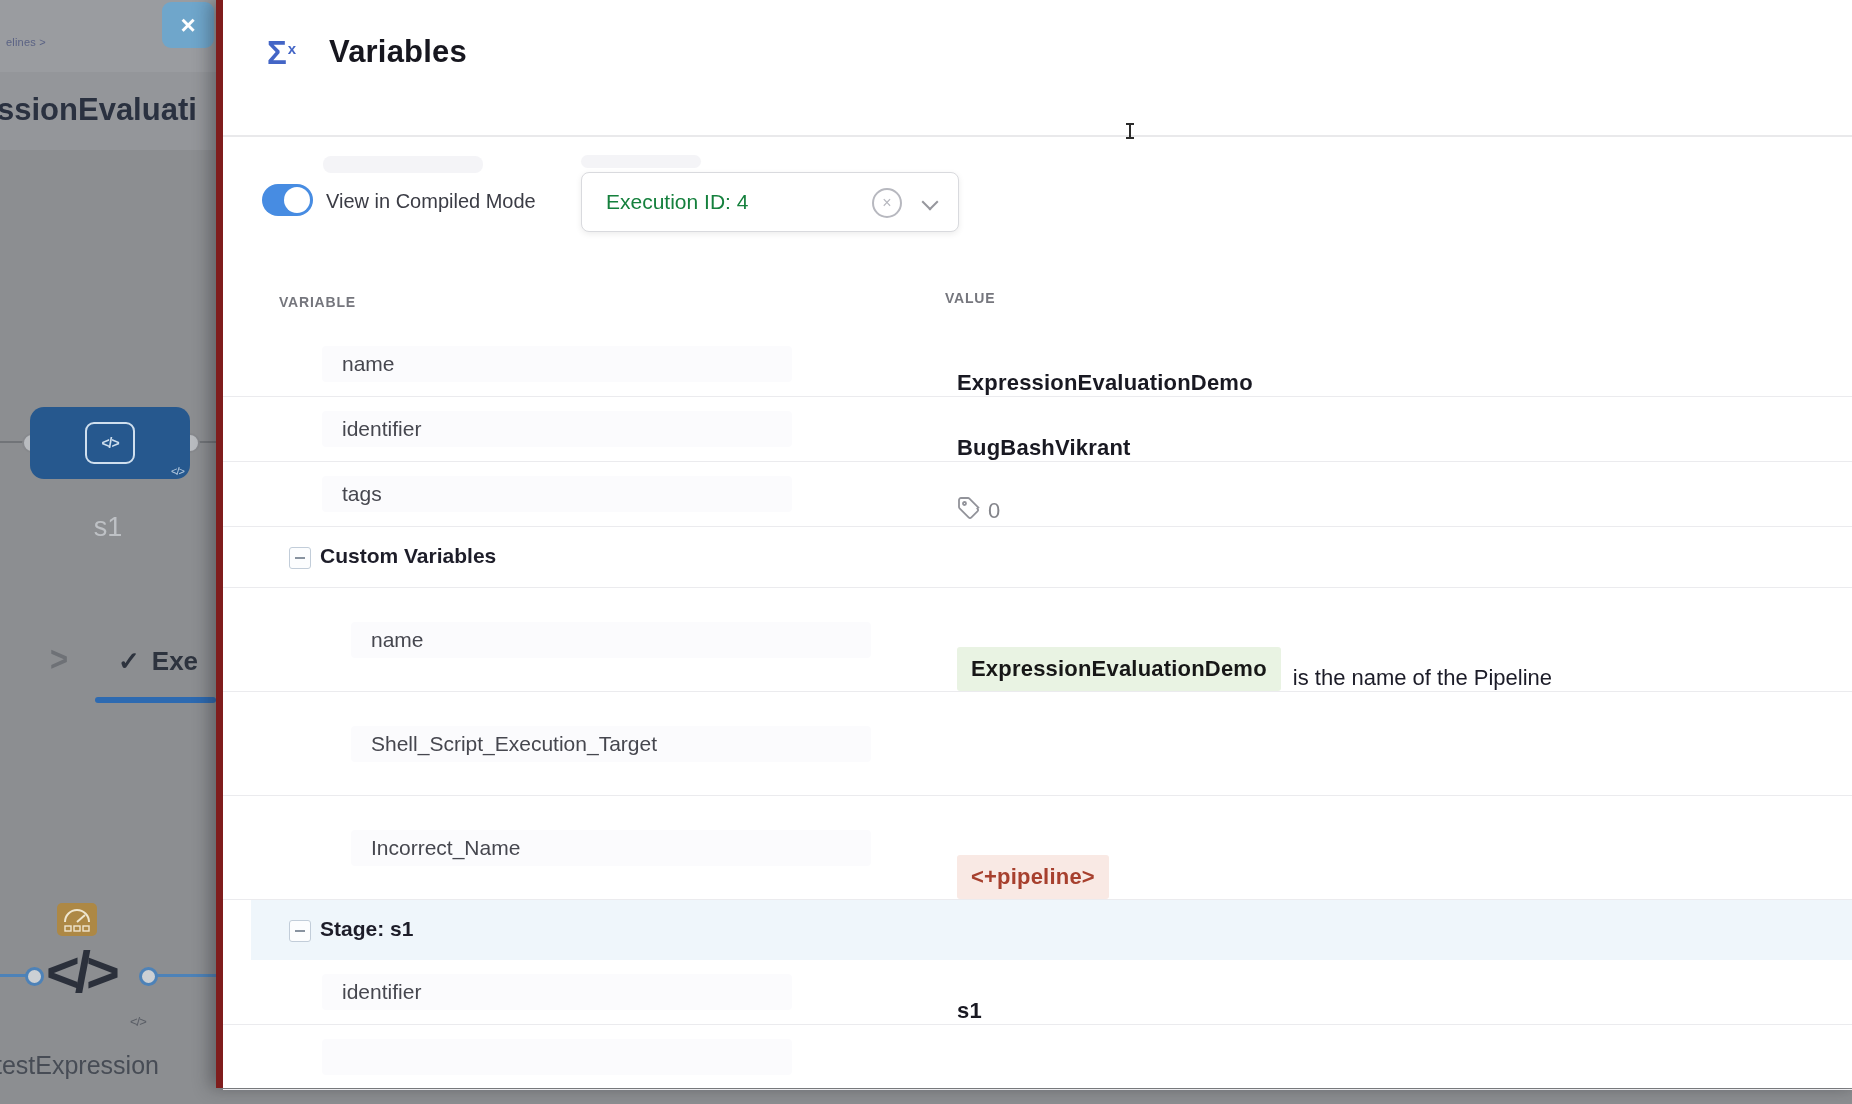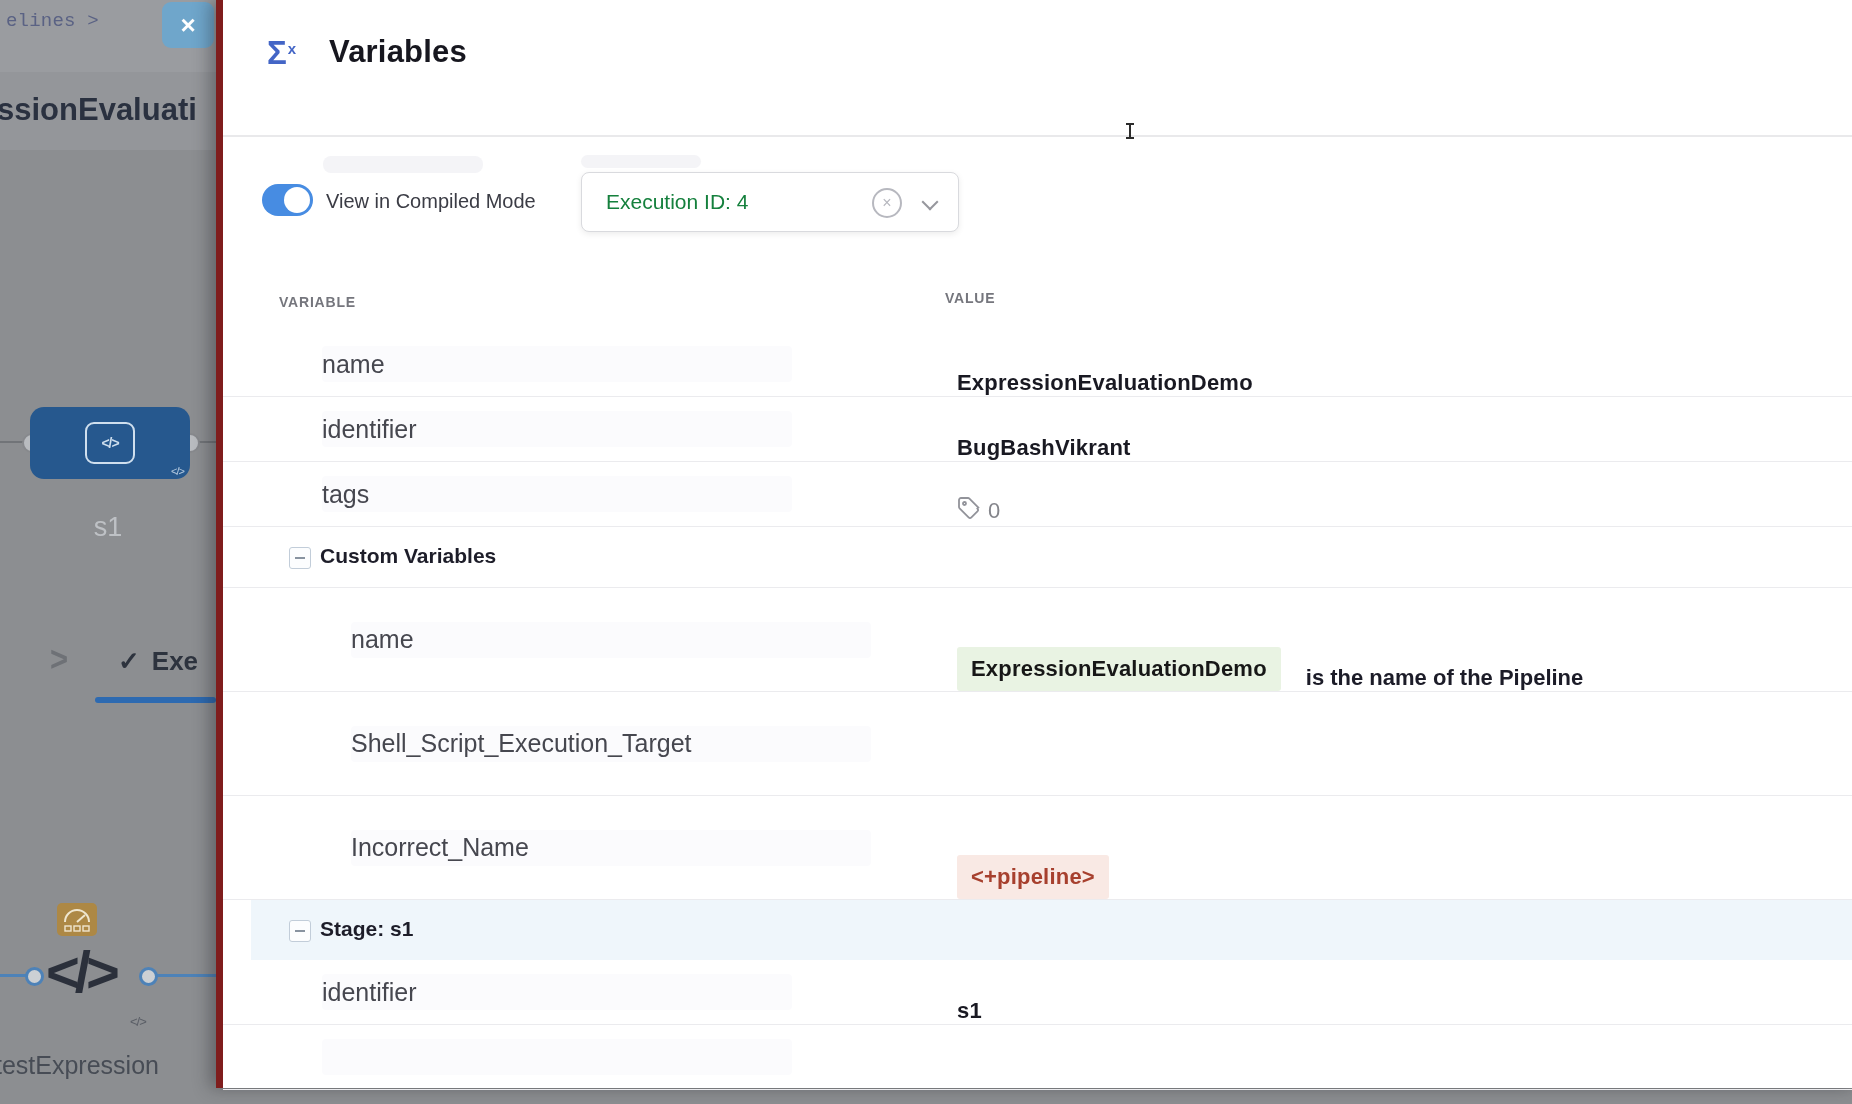--- a/index.html
+++ b/index.html
@@ -2,21 +2,21 @@
 <html><head>
 <meta charset="utf-8">
 <style>
   html,body{margin:0;padding:0;background:#666;}
   .screen{position:relative;width:1852px;height:1104px;overflow:hidden;
     font-family:"Liberation Sans",sans-serif;background:#8c8e91;}
 
   
   .canvas{position:absolute;left:0;top:0;width:216px;height:1104px;overflow:hidden;background:#8c8e91;}
   .topbar{position:absolute;left:0;top:0;width:216px;height:72px;background:#9a9ca0;border-bottom:1px solid #8f9195;}
-  .breadcrumb{position:absolute;left:6px;top:10px;font-size:19px;color:#5a6284;letter-spacing:.2px;font-family:Liberation Mono, monospace;}
+  .breadcrumb{position:absolute;left:6px;top:36px;font-size:11px;color:#5a6284;letter-spacing:.2px;}
   .title-band{position:absolute;left:0;top:72px;width:216px;height:78px;background:#94969a;}
   .page-title{position:absolute;left:-3px;top:92px;font-size:31px;font-weight:700;color:#2a3140;white-space:nowrap;}
   .close-btn{position:absolute;left:162px;top:2px;width:52px;height:46px;border-radius:9px;background:#6fa6cb;
     display:flex;align-items:center;justify-content:center;color:#fff;font-size:26px;font-weight:700;}
   .conn-line{position:absolute;left:0;top:441px;width:216px;height:2px;background:#717478;}
   .conn-dot{position:absolute;width:16px;height:16px;border-radius:50%;background:#b9bcc0;border:2px solid #87898d;top:433px;}
   .stage-node{position:absolute;left:30px;top:407px;width:160px;height:72px;border-radius:14px;background:#26588e;
     display:flex;align-items:center;justify-content:center;}
   .stage-node-ic{width:46px;height:38px;border:2.5px solid #cfdfee;border-radius:9px;display:flex;align-items:center;justify-content:center;
     color:#cfdfee;font-size:14px;font-weight:700;letter-spacing:-1px;}
@@ -69,27 +69,27 @@
   .sec-row.plain{border-bottom:1.5px solid #ebebee;}
   .collapse-btn{position:absolute;left:66px;top:20px;width:20px;height:20px;border:1.5px solid #c2cdd9;border-radius:3px;
     background:#fcfdfe;display:flex;align-items:center;justify-content:center;}
   .collapse-btn .minus{width:10px;height:2px;background:#8893a0;}
   .sec-label{position:absolute;left:97px;top:17px;font-size:21px;font-weight:700;color:#1d1d29;}
   .var-row{position:relative;height:64px;border-bottom:1.5px solid #ebebee;}
   .var-row.tall{height:103px;}
   .lbl-field{position:absolute;left:99px;top:50%;transform:translateY(-50%);width:470px;height:36px;background:#fbfbfd;
     border-radius:4px;display:flex;align-items:center;}
   .deep .lbl-field{left:128px;width:520px;}
-  .lbl-field span{font-size:25px;color:#46474f;}
+  .lbl-field span{font-size:21px;color:#46474f;margin-left:20px;}
   .val-cell{position:absolute;left:734px;top:0;bottom:0;display:flex;align-items:flex-end;}
   .val-plain{font-size:22px;font-weight:600;color:#191922;letter-spacing:.2px;}
   .chip{display:inline-block;padding:9px 14px;border-radius:3px;font-size:22px;font-weight:700;letter-spacing:.2px;}
   .chip.green{background:#e9f3e3;color:#171717;}
   .chip.red{background:#f9e9e4;color:#a7402e;}
-  .suffix{margin-left:25px;font-size:22px;font-weight:700;color:#1c1c28;}
+  .suffix{margin-left:12px;font-size:22px;font-weight:400;color:#1c1c28;}
   .tags-val{display:flex;align-items:center;gap:7px;color:#84858b;font-size:22px;}
 </style>
 </head>
 <body>
 
 <div class="screen">
 
   <div class="canvas">
     <div class="topbar"></div>
     <div class="breadcrumb">elines &gt;</div>

